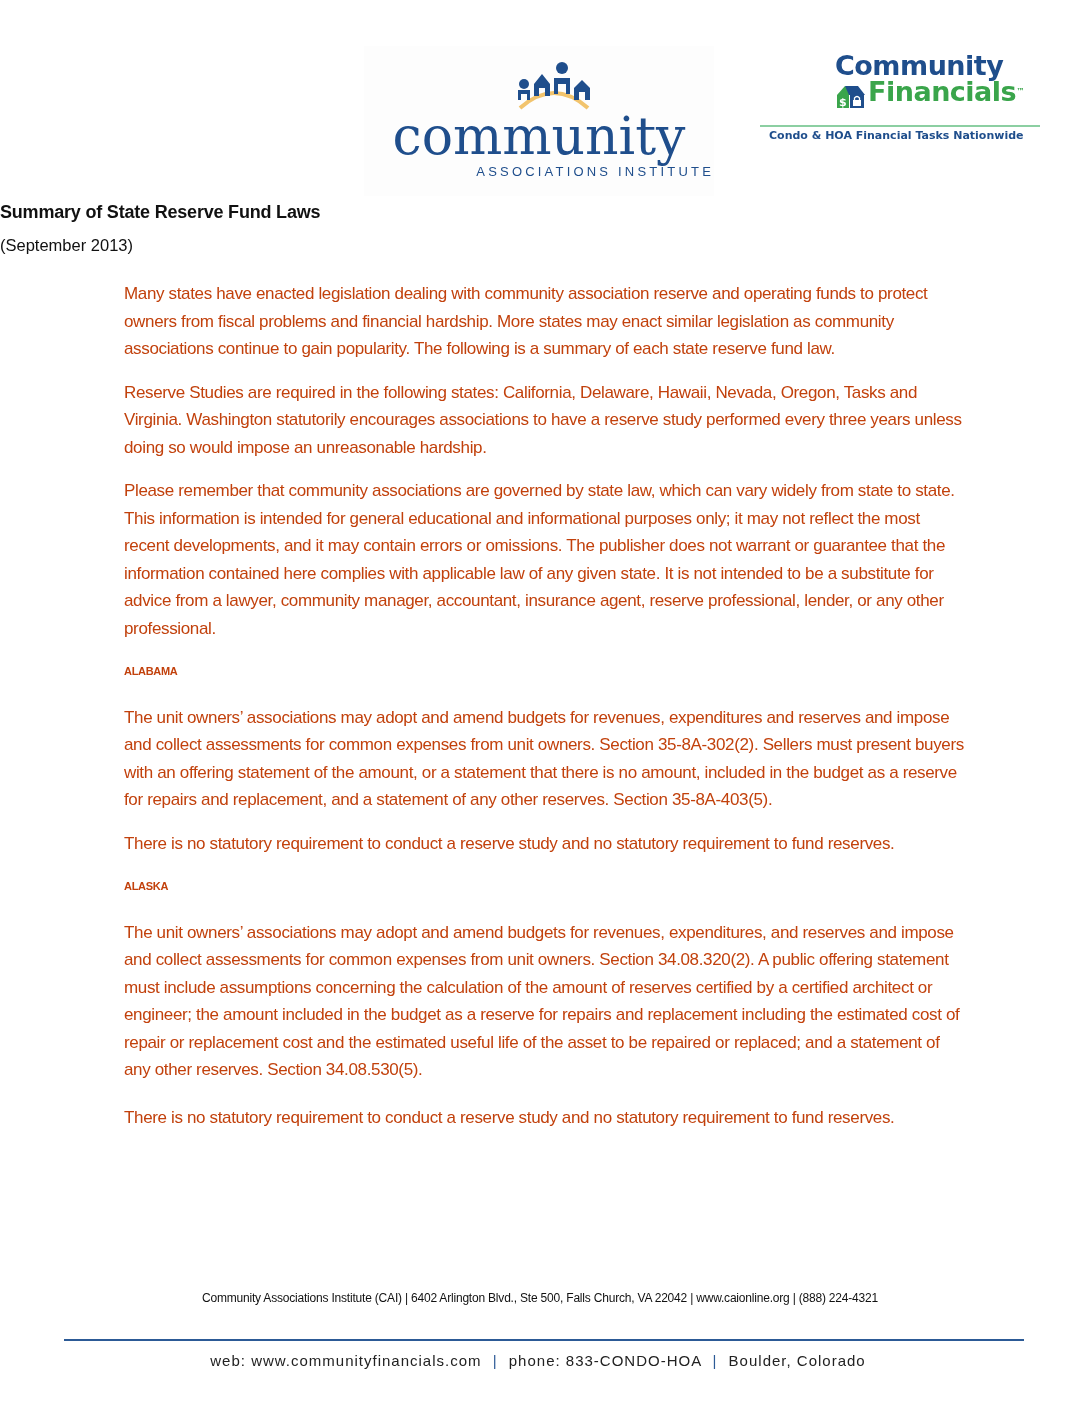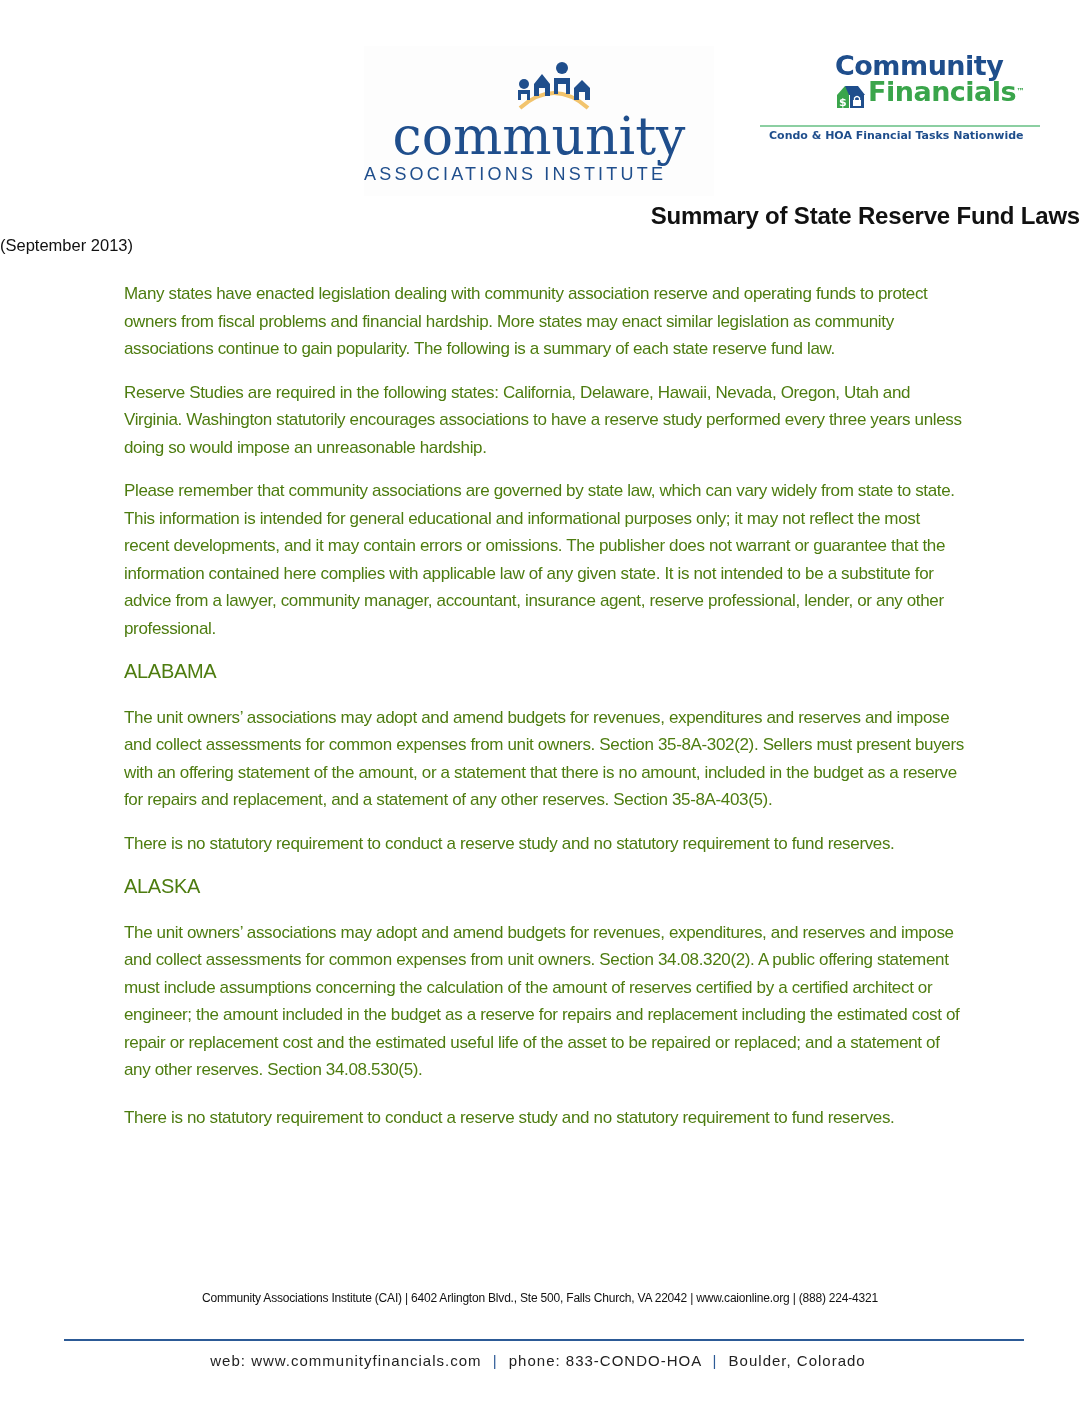--- a/index.html
+++ b/index.html
@@ -3,40 +3,40 @@
 <meta charset="utf-8">
 <style>
   * { margin: 0; padding: 0; box-sizing: border-box; }
   html, body { width: 1088px; height: 1408px; background: #ffffff; overflow: hidden; }
   body { position: relative; font-family: "Liberation Sans", sans-serif; color: #111; }
 
   .cai-logo { position: absolute; left: 364px; top: 46px; width: 350px; height: 150px; background: #fdfdfd; }
   .cai-icon { position: absolute; left: 150px; top: 10px; width: 80px; height: 60px; }
   .cai-word { position: absolute; left: 0; right: 0; top: 60px; text-align: center;
     font-family: "DejaVu Serif", "Liberation Serif", serif; font-size: 52px; color: #1f4e8c; letter-spacing: 0px; line-height: 60px; }
-  .cai-sub { position: absolute; left: 0; right: 0; top: 118px; text-align: left;
-    font-family: "Liberation Sans", sans-serif; font-size: 18px; color: #1f4e8c; letter-spacing: 3.2px; }
+  .cai-sub { position: absolute; left: 0; right: 0; top: 118px; text-align: right;
+    font-family: "Liberation Sans", sans-serif; font-size: 13px; color: #1f4e8c; letter-spacing: 3.2px; }
 
   .cf-logo { position: absolute; left: 760px; top: 50px; width: 290px; height: 100px; }
   .cf-line1 { position: absolute; left: 75px; top: 0px; font-family: "DejaVu Sans", sans-serif; font-weight: bold;
     font-size: 27px; color: #1f4e8c; letter-spacing: -0.5px; line-height: 32px; }
   .cf-line2 { position: absolute; left: 108px; top: 28px; font-family: "DejaVu Sans", sans-serif; font-weight: bold;
     font-size: 27px; color: #3aa54b; letter-spacing: -0.5px; line-height: 28px; }
   .cf-tm { font-size: 8px; vertical-align: top; }
   .cf-house { position: absolute; left: 76px; top: 33px; width: 30px; height: 26px; }
   .cf-rule { position: absolute; left: 0; top: 75px; width: 280px; height: 2px; background: #8ccfa2; }
   .cf-tag { position: absolute; left: 9px; top: 79px; font-family: "DejaVu Sans", sans-serif; font-weight: bold;
     font-size: 11px; color: #1f4e8c; white-space: nowrap; }
 
-  .title { position: absolute; left: 0; width: 1080px; top: 202px; text-align: right; font-weight: bold; font-size: 24px; color: #111; letter-spacing: -0.2px; padding-left: 16px; }
+  .title { position: absolute; left: 0; width: 1080px; top: 202px; text-align: left; font-weight: bold; font-size: 18px; color: #111; letter-spacing: -0.2px; }
   .subtitle { position: absolute; left: 0; width: 1080px; top: 236px; text-align: left; font-size: 16.5px; color: #111; }
 
-  .body { position: absolute; left: 124px; top: 280px; width: 840px; font-size: 17px; line-height: 27.5px; letter-spacing: -0.35px; color: #4d7c0f; }
+  .body { position: absolute; left: 124px; top: 280px; width: 840px; font-size: 17px; line-height: 27.5px; letter-spacing: -0.35px; color: #c2410c; }
   .body p { margin-bottom: 16px; }
-  .body h3 { font-size: 20px; font-weight: normal; margin: 0 0 18px 0; letter-spacing: -0.3px; }
+  .body h3 { font-size: 11px; font-weight: bold; margin: 0 0 18px 0; letter-spacing: -0.3px; }
 
   .cai-footer { position: absolute; left: 0; width: 1080px; top: 1291px; text-align: center; font-size: 12px; color: #111; letter-spacing: -0.2px; }
   .cf-footer-rule { position: absolute; left: 64px; top: 1339px; width: 960px; height: 2px; background: #2c5a96; }
   .cf-footer { position: absolute; left: 0; width: 1076px; top: 1352px; text-align: center; font-size: 15px; color: #222; letter-spacing: 1px; }
   .sep { color: #2c5a96; margin: 0 6px; }
 </style>
 </head>
 <body>
 
 <div class="cai-logo">
@@ -66,21 +66,21 @@
   <div class="cf-line2"><span>Financials</span><span class="cf-tm">™</span></div>
   <div class="cf-rule"></div>
   <div class="cf-tag">Condo &amp; HOA Financial Tasks Nationwide</div>
 </div>
 
 <div class="title">Summary of State Reserve Fund Laws</div>
 <div class="subtitle">(September 2013)</div>
 
 <div class="body">
   <p>Many states have enacted legislation dealing with community association reserve and operating funds to protect owners from fiscal problems and financial hardship. More states may enact similar legislation as community associations continue to gain popularity. The following is a summary of each state reserve fund law.</p>
-  <p>Reserve Studies are required in the following states: California, Delaware, Hawaii, Nevada, Oregon, Utah and Virginia. Washington statutorily encourages associations to have a reserve study performed every three years unless doing so would impose an unreasonable hardship.</p>
+  <p>Reserve Studies are required in the following states: California, Delaware, Hawaii, Nevada, Oregon, Tasks and Virginia. Washington statutorily encourages associations to have a reserve study performed every three years unless doing so would impose an unreasonable hardship.</p>
   <p>Please remember that community associations are governed by state law, which can vary widely from state to state. This information is intended for general educational and informational purposes only; it may not reflect the most recent developments, and it may contain errors or omissions. The publisher does not warrant or guarantee that the information contained here complies with applicable law of any given state. It is not intended to be a substitute for advice from a lawyer, community manager, accountant, insurance agent, reserve professional, lender, or any other professional.</p>
 
   <h3>ALABAMA</h3>
   <p>The unit owners’ associations may adopt and amend budgets for revenues, expenditures and reserves and impose and collect assessments for common expenses from unit owners. Section 35-8A-302(2). Sellers must present buyers with an offering statement of the amount, or a statement that there is no amount, included in the budget as a reserve for repairs and replacement, and a statement of any other reserves. Section 35-8A-403(5).</p>
   <p>There is no statutory requirement to conduct a reserve study and no statutory requirement to fund reserves.</p>
 
   <h3>ALASKA</h3>
   <p style="margin-bottom:20px">The unit owners’ associations may adopt and amend budgets for revenues, expenditures, and reserves and impose and collect assessments for common expenses from unit owners. Section 34.08.320(2). A public offering statement must include assumptions concerning the calculation of the amount of reserves certified by a certified architect or engineer; the amount included in the budget as a reserve for repairs and replacement including the estimated cost of repair or replacement cost and the estimated useful life of the asset to be repaired or replaced; and a statement of any other reserves. Section 34.08.530(5).</p>
   <p>There is no statutory requirement to conduct a reserve study and no statutory requirement to fund reserves.</p>
 </div>

